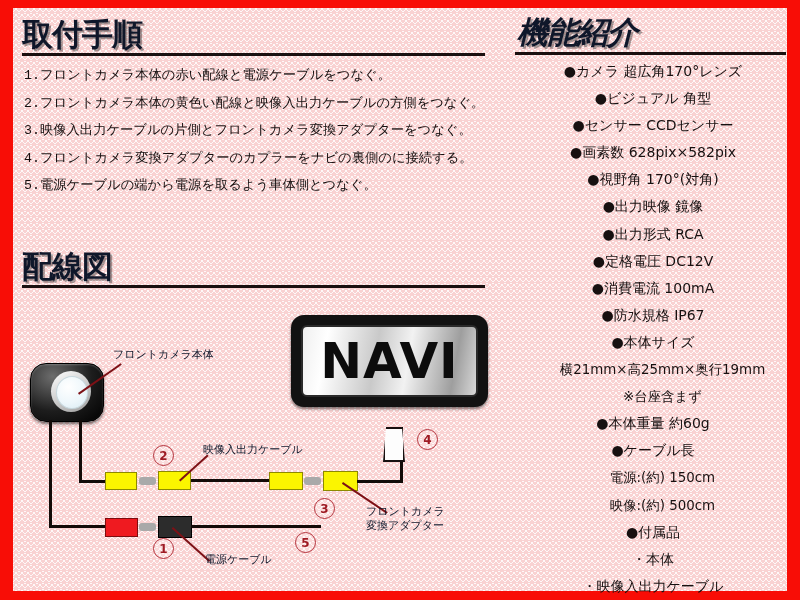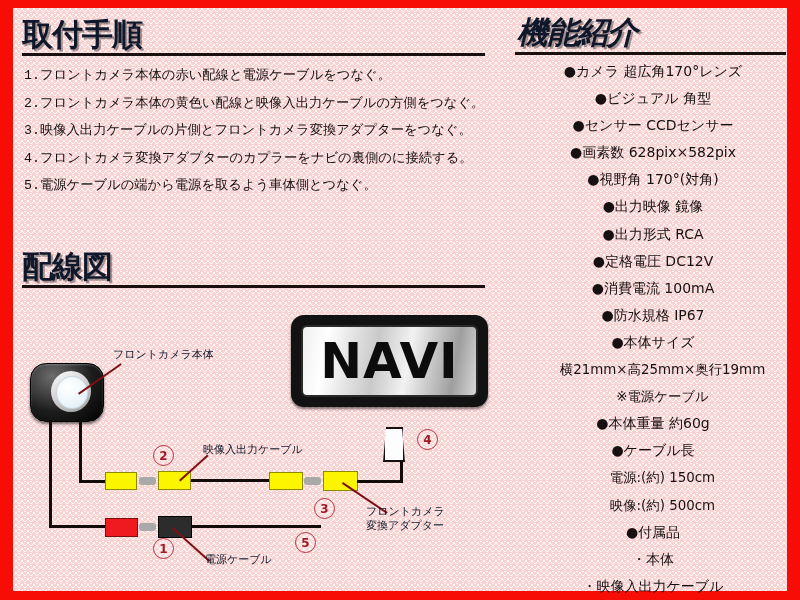--- a/index.html
+++ b/index.html
@@ -139,21 +139,21 @@
     <div class="line">●センサー CCDセンサー</div>
     <div class="line">●画素数 628pix×582pix</div>
     <div class="line">●視野角  170°(対角)</div>
     <div class="line">●出力映像 鏡像</div>
     <div class="line">●出力形式 RCA</div>
     <div class="line">●定格電圧 DC12V</div>
     <div class="line">●消費電流 100mA</div>
     <div class="line">●防水規格 IP67</div>
     <div class="line">●本体サイズ</div>
     <div class="line ind">横21mm×高25mm×奥行19mm</div>
-    <div class="line ind">※電源ケーブル</div>
+    <div class="line ind">※台座含まず</div>
     <div class="line">●本体重量 約60g</div>
     <div class="line">●ケーブル長</div>
     <div class="line ind">電源:(約) 150cm</div>
     <div class="line ind">映像:(約) 500cm</div>
     <div class="line">●付属品</div>
     <div class="line">・本体</div>
     <div class="line">・映像入出力ケーブル</div>
     <div class="line">・電源ケーブル</div>
 
   </div>

